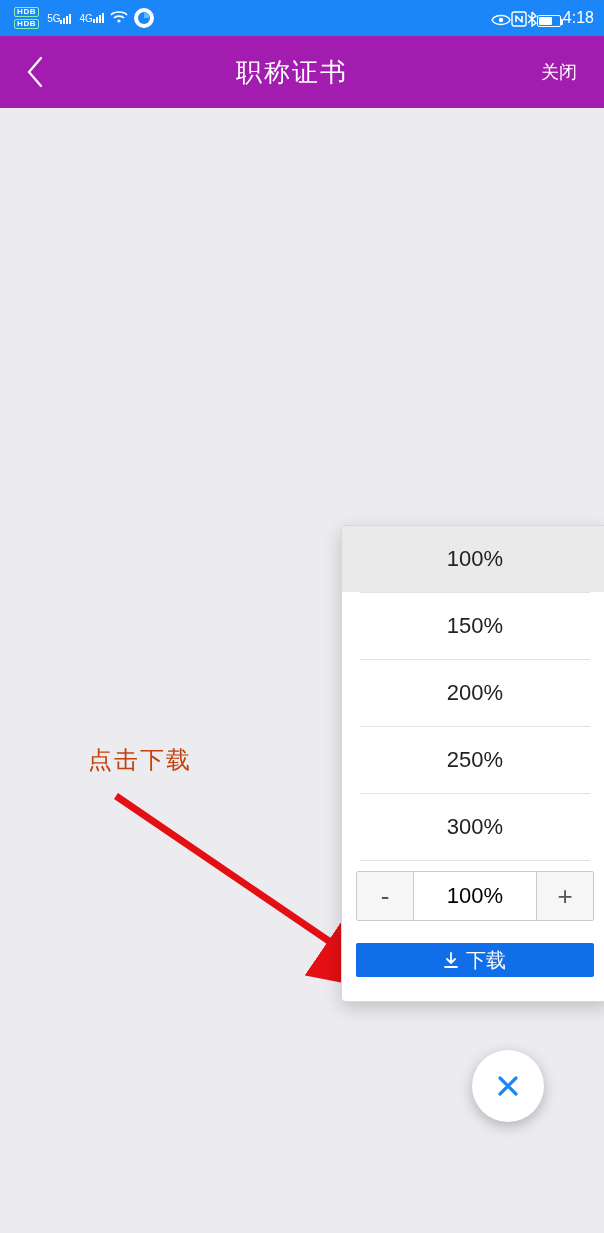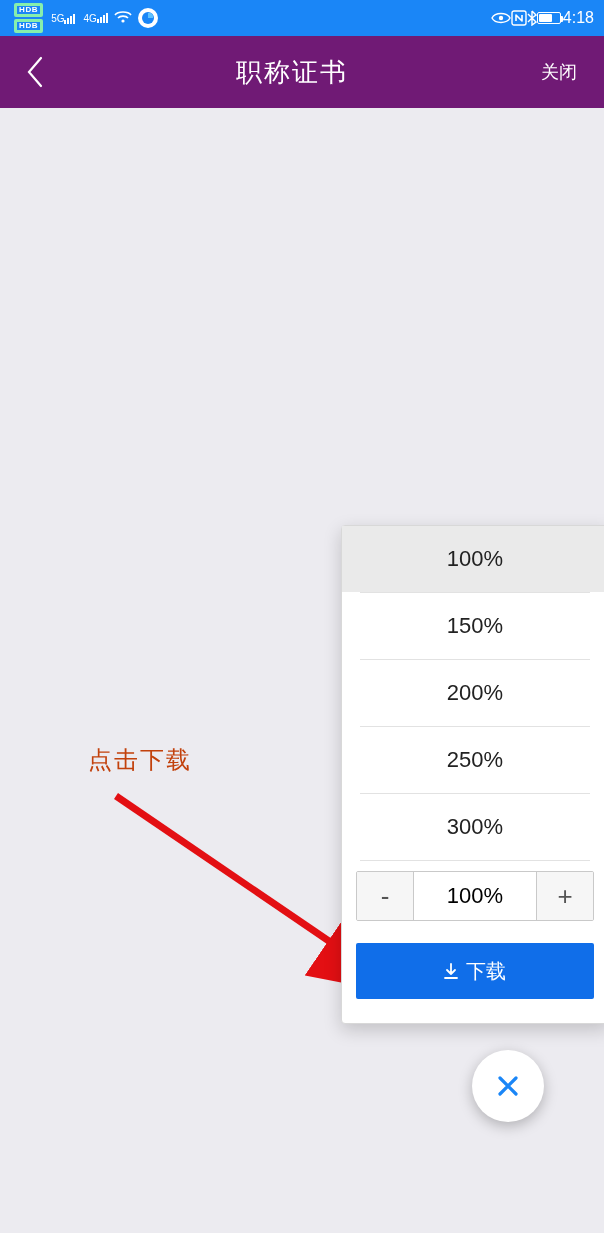--- a/index.html
+++ b/index.html
@@ -9,35 +9,35 @@
       height: 36px;
       background: #1a86f7;
       color: #fff;
       display: flex;
       align-items: center;
       justify-content: space-between;
       padding: 0 10px 0 14px;
       font-size: 14px;
     }
     .status-left { display: flex; align-items: center; gap: 6px; }
-    .status-right { display: flex; align-items: center; }
+    .status-right { display: flex; align-items: flex-end; }
     .hd-stack { display: flex; flex-direction: column; gap: 2px; font-size: 8px; line-height: 1; letter-spacing: 0.6px; font-weight: 600; }
-    .hd-stack span { border: 3px solid #86efac; padding: 0 2px; border-radius: 2px; }
+    .hd-stack span { border: 1px solid #86efac; padding: 0 2px; border-radius: 2px; }
     .sig { display:inline-flex; align-items:flex-end; gap:1px; }
     .sig i{ width:2px; background:#fff; display:block; }
     .sig i:nth-child(1){height:4px;} .sig i:nth-child(2){height:6px;} .sig i:nth-child(3){height:8px;} .sig i:nth-child(4){height:10px;}
     .net-label{ font-size:10px; vertical-align:super; margin-left:2px; }
     .battery { width:24px; height:12px; border:1px solid #fff; border-radius:2px; position:relative; display:inline-flex; align-items:center; margin-right:2px; }
     .battery::after{ content:""; position:absolute; right:-3px; top:3px; width:2px; height:6px; background:#fff; border-radius:0 1px 1px 0; }
     .battery i{ width:60%; height:8px; background:#fff; margin-left:1px; border-radius:1px; }
     .eye-ic, .nfc-ic, .bt-ic { display:inline-flex; }
 
     .header {
       height: 72px;
-      background: #701a75;
+      background: #a21caf;
       display: flex;
       align-items: center;
       color: #fff;
       position: relative;
     }
     .back-btn { width: 70px; height: 100%; display:flex; align-items:center; justify-content:center; cursor:pointer; }
     .title { flex:1; text-align:center; font-size: 26px; letter-spacing: 2px; }
     .close-btn { width: 90px; text-align:center; font-size:18px; cursor:pointer; }
 
     .content { position: relative; width:100%; height: calc(1233px - 108px); }
@@ -56,21 +56,21 @@
       box-shadow: 0 6px 18px rgba(0,0,0,0.18);
       padding-bottom: 14px;
     }
     .zoom-list { }
     .zoom-item { height: 66px; display:flex; align-items:center; justify-content:center; font-size: 22px; color:#222; cursor:pointer; }
     .zoom-item.selected { background:#eaeaea; }
     .zoom-sep { height:1px; background:#e2e2e2; margin: 0 18px; }
     .stepper { display:flex; margin: 10px 14px 0 14px; border:1px solid #c9c9c9; border-radius:2px; overflow:hidden; }
     .stepper button { width:56px; height:48px; background:#f6f6f6; border:none; font-size:26px; color:#555; cursor:pointer; }
     .stepper .val { flex:1; display:flex; align-items:center; justify-content:center; font-size:22px; border-left:1px solid #c9c9c9; border-right:1px solid #c9c9c9; background:#fff; }
-    .download-btn { margin: 22px 14px 10px 14px; height: 56px; background:#106ee9; color:#fff; display:flex; align-items:center; justify-content:center; font-size:20px; gap:8px; cursor:pointer; border-radius:2px; }
+    .download-btn { margin: 22px 14px 10px 14px; height: 34px; background:#106ee9; color:#fff; display:flex; align-items:center; justify-content:center; font-size:20px; gap:8px; cursor:pointer; border-radius:2px; }
 
     .fab {
       position:absolute; right: 60px; top: 942px;
       width: 72px; height:72px; border-radius:50%; background:#fff;
       box-shadow: 0 4px 14px rgba(0,0,0,0.25);
       display:flex; align-items:center; justify-content:center; cursor:pointer;
     }
     .fab svg { stroke:#1a86f7; }
 
     .browser-ic { width:20px; height:20px; border-radius:50%; background:#fff; display:flex; align-items:center; justify-content:center; }

